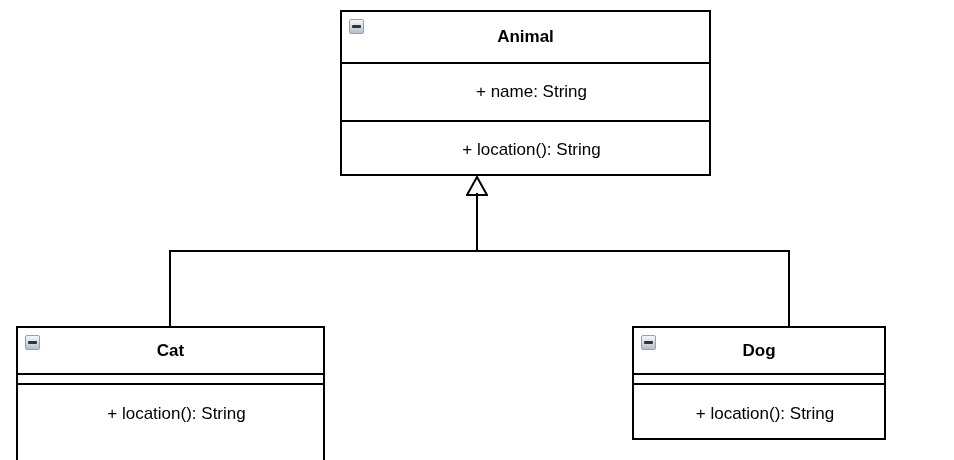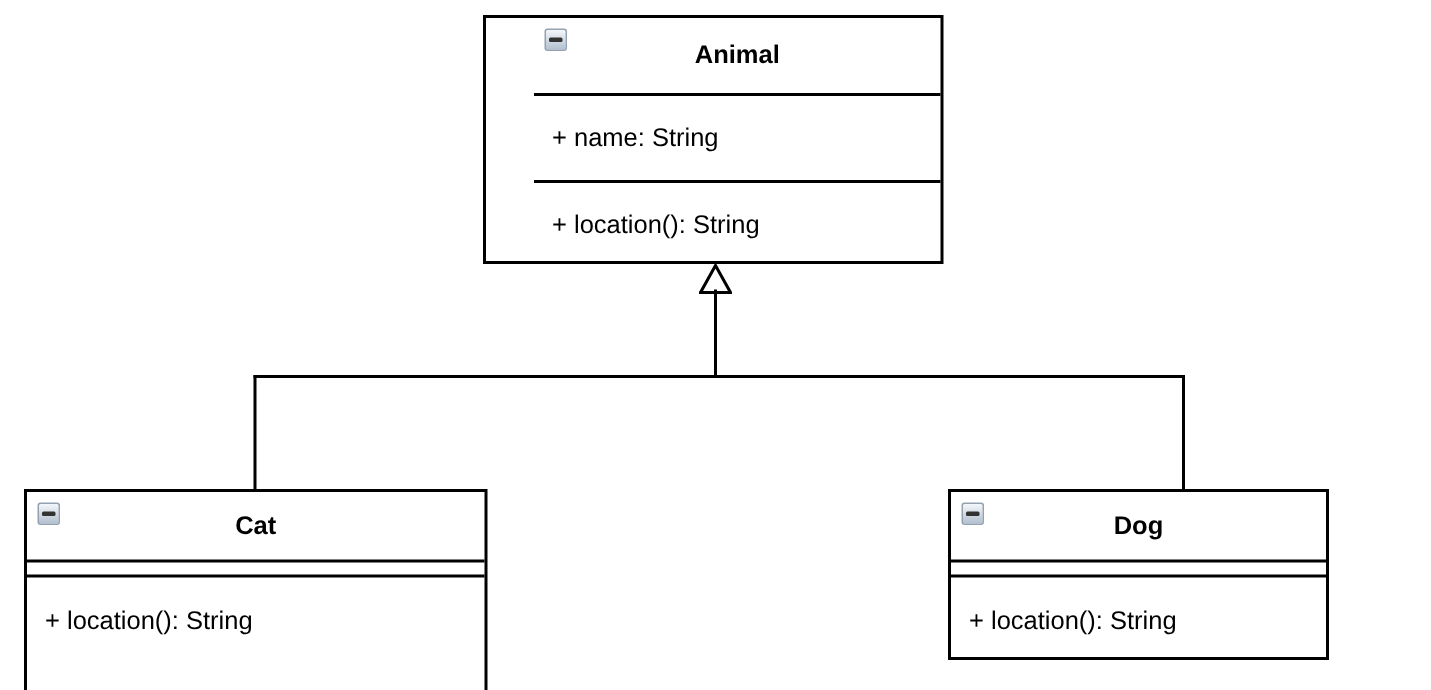--- a/index.html
+++ b/index.html
@@ -20,32 +20,32 @@
   
   .class-box{
     position:absolute;box-sizing:border-box;border:2px solid var(--line);
     background:var(--box-fill);display:flex;flex-direction:column;
   }
   .class-box .header{
     position:relative;display:flex;align-items:center;justify-content:center;
     flex:0 0 auto;
   }
   .class-box .title{font-weight:bold;font-size:17px;}
-  .compartment{border-top:2px solid var(--line);display:flex;align-items:center;flex:0 0 auto;}
+  .compartment{border-top:2px solid var(--line);display:flex;align-items:center;flex:0 0 auto;justify-content:center;}
   .member{font-size:17px;padding-left:12px;white-space:nowrap;}
   
   .collapse{
     position:absolute;left:7px;top:7px;width:15px;height:15px;box-sizing:border-box;
     border:1px solid var(--collapse-border);border-radius:2px;
     background:linear-gradient(var(--collapse-bg-top),var(--collapse-bg-bottom));
     display:flex;align-items:center;justify-content:center;cursor:pointer;
   }
   .collapse .bar{width:9px;height:3px;background:var(--collapse-glyph);border-radius:1px;}
   
-  .box-animal{left:322px;top:10px;width:307px;height:166px;padding-left:32px;}
+  .box-animal{left:340px;top:10px;width:371px;height:166px;}
   .box-animal .header{height:50px;}
   .box-animal .attrs{height:56px;}
   .box-animal .methods{height:56px;}
   .box-cat{left:16px;top:326px;width:309px;height:148px;}
   .box-dog{left:632px;top:326px;width:254px;height:114px;}
   .box-cat .header,.box-dog .header{height:45px;}
   .box-cat .attrs,.box-dog .attrs{height:8px;}
   .box-cat .methods,.box-dog .methods{height:57px;}
   
   .line{position:absolute;background:var(--line);}

